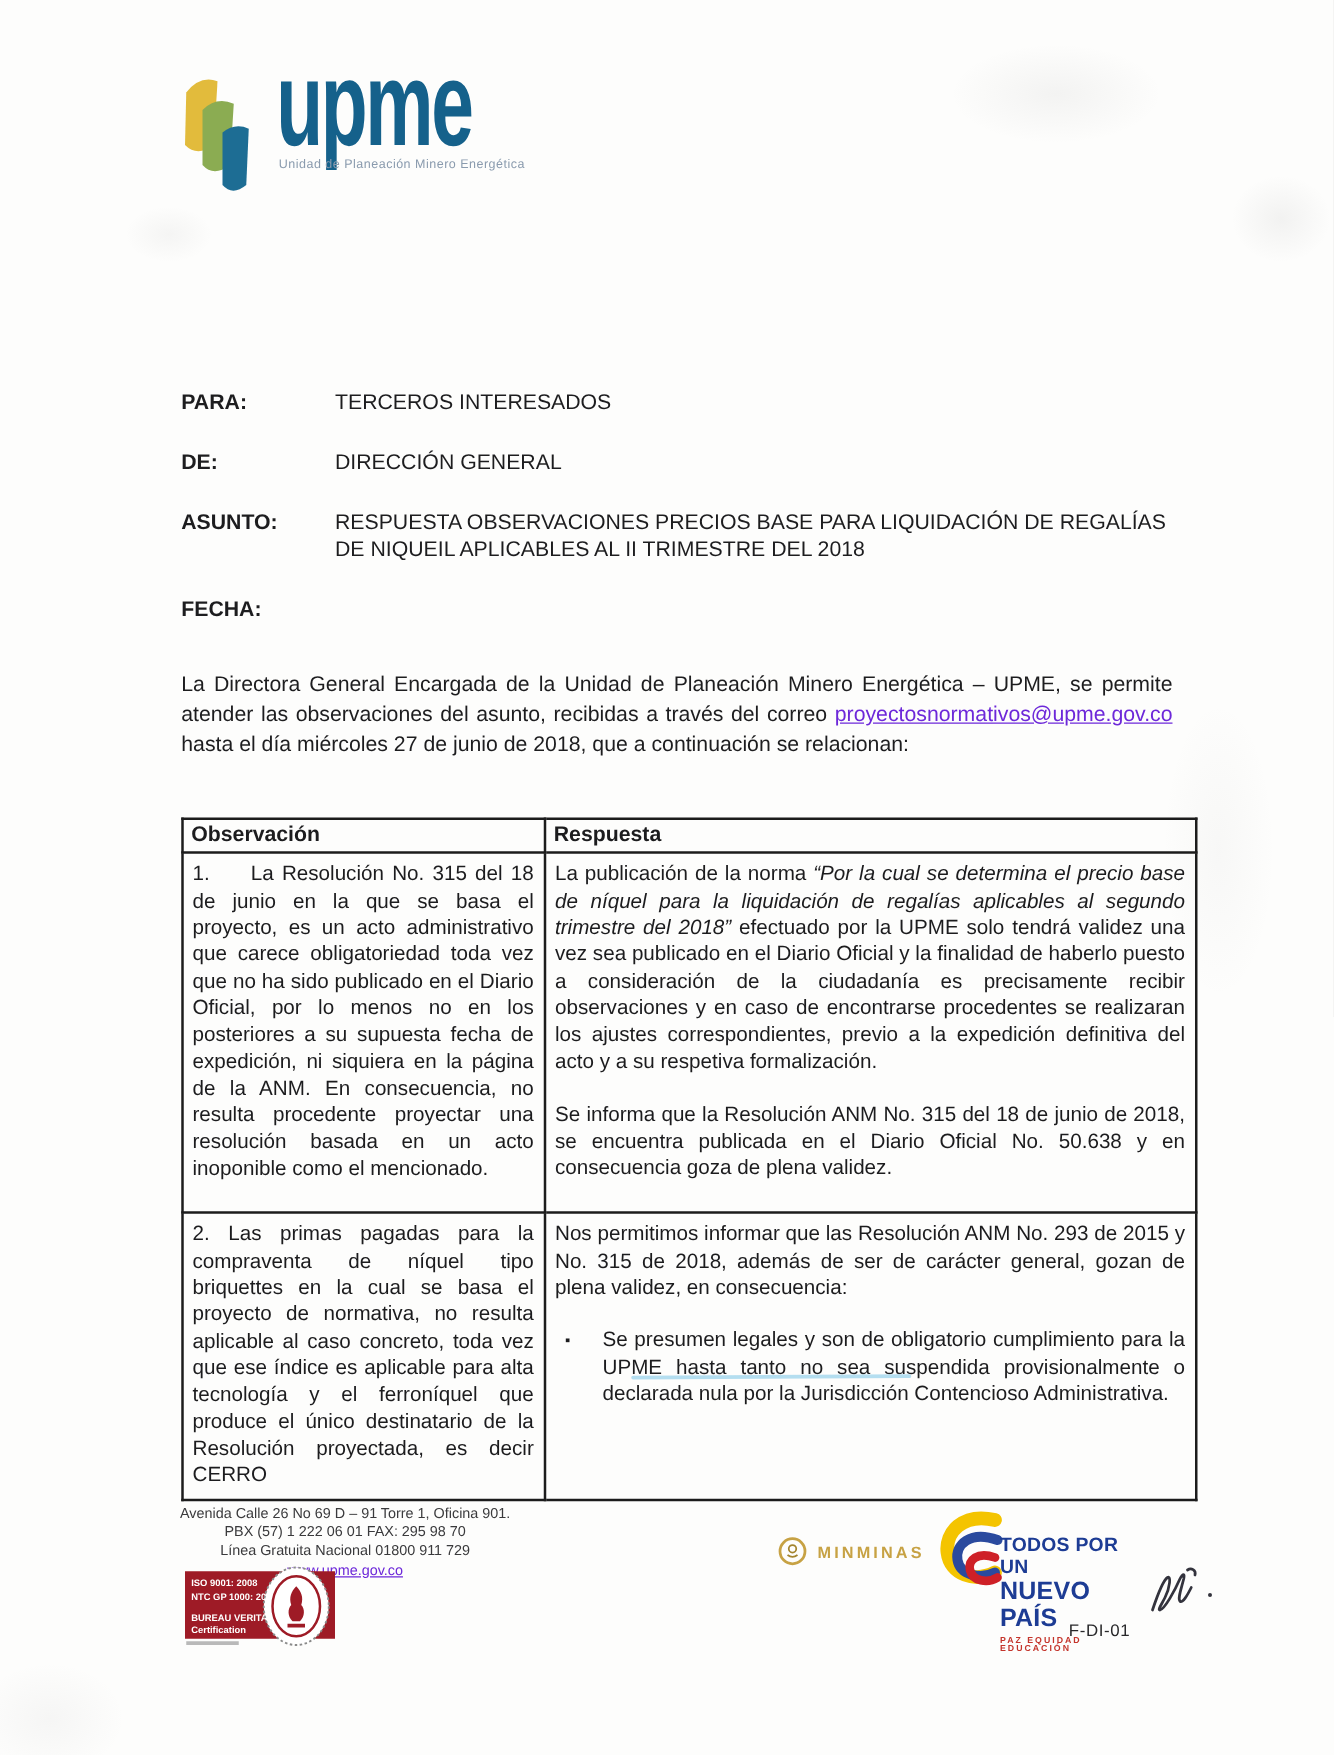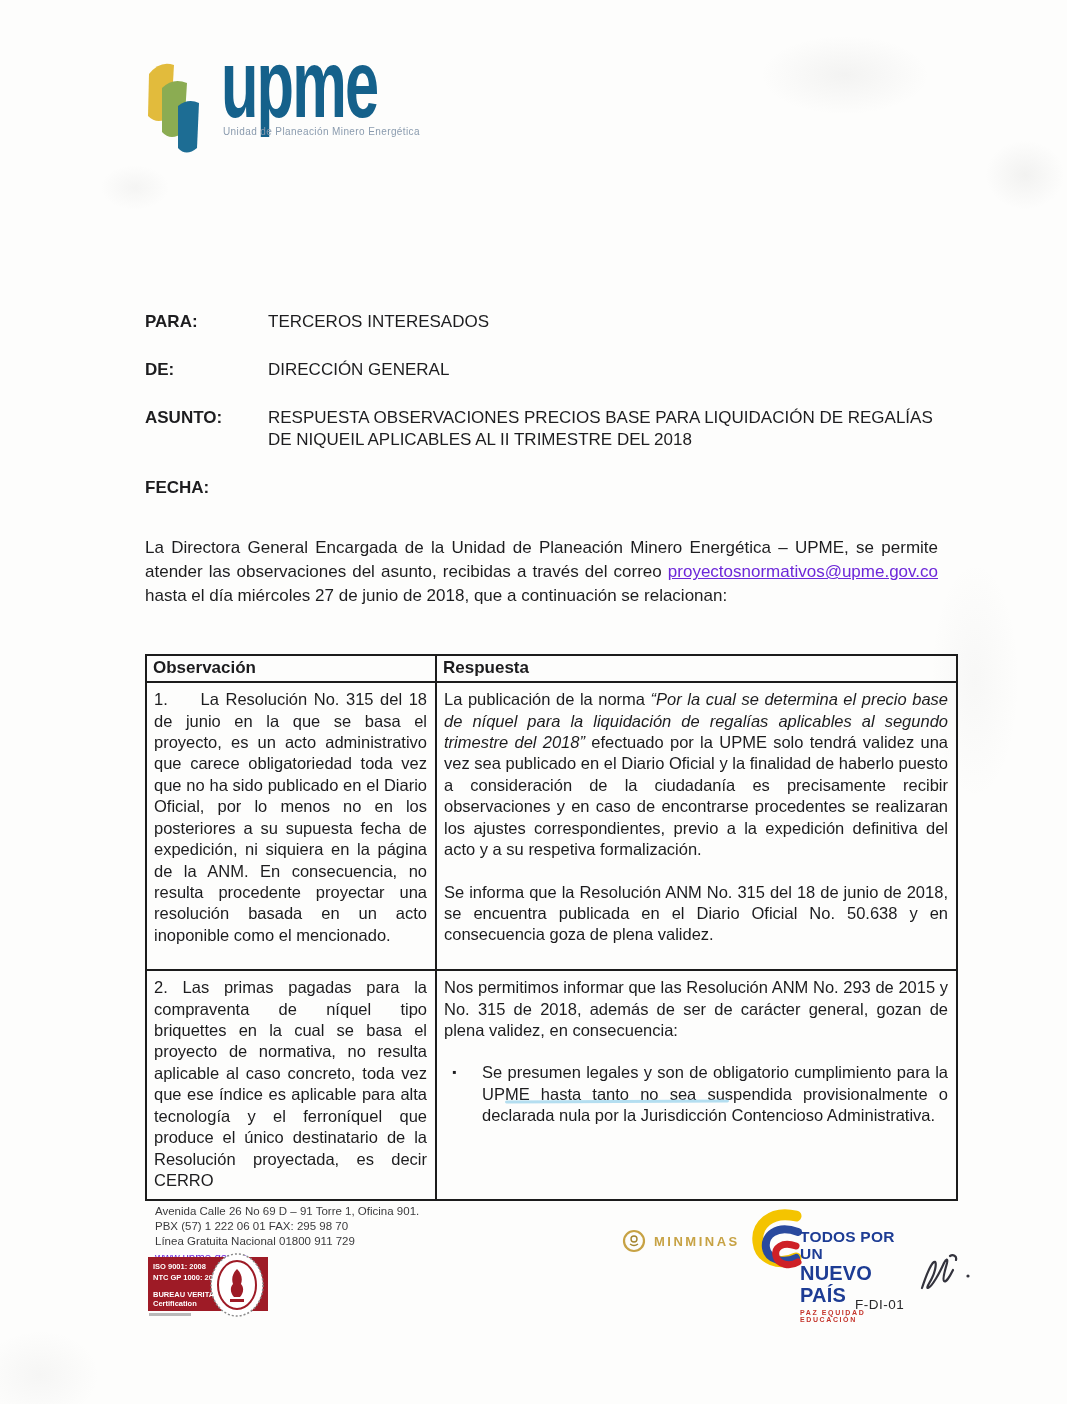--- a/index.html
+++ b/index.html
@@ -70,22 +70,22 @@
   .bullet-text { flex:1; text-align:justify; }
 
   
   .blue-line {
     position:absolute; left:505px; top:1100px; width:224px; height:3px;
     background:#A7D8ED; opacity:0.85; transform:rotate(-0.3deg); border-radius:2px;
   }
 
   
   .footer-address {
-    position:absolute; left:155px; top:1204px;
-    font-size:11.5px; line-height:1.32; color:#3a3a3c;
+    position:absolute; left:144px; top:1204px;
+    font-size:11.5px; line-height:1.32; color:#3a3a3c;text-align:center;
   }
   .footer-address .link { font-size:11.5px; }
 
   .cert-badge { position:absolute; left:148px; top:1257px; width:130px; height:62px; }
   .cert-rect {
     position:absolute; left:0; top:0; width:120px; height:54px;
     background:#9E1B26; color:#fff; padding:5px 12px 0 5px;
   }
   .cert-rect .c1 { font-size:7.5px; font-weight:bold; line-height:1.3; }
   .cert-rect .c2 { font-size:7.5px; font-weight:bold; line-height:1.3; margin-top:1px; }

